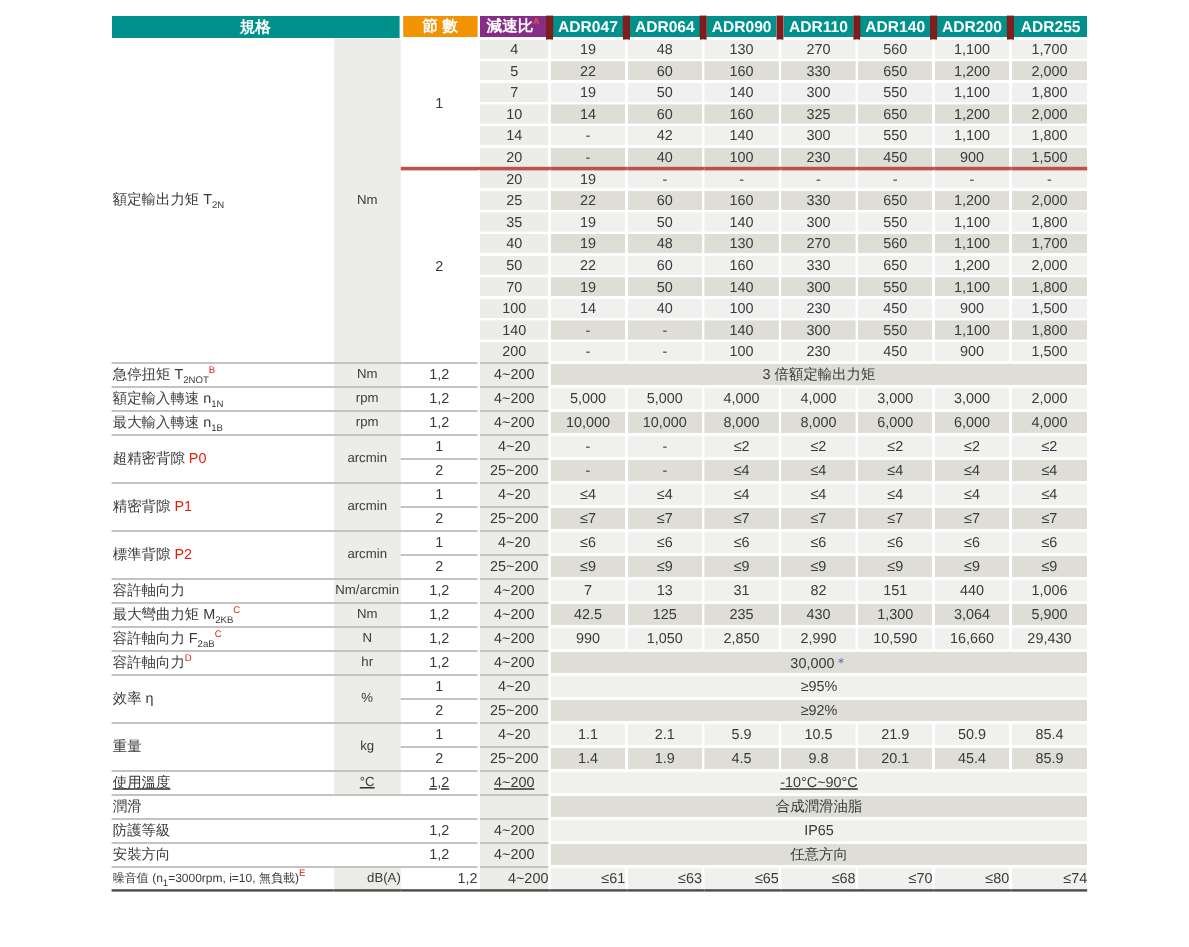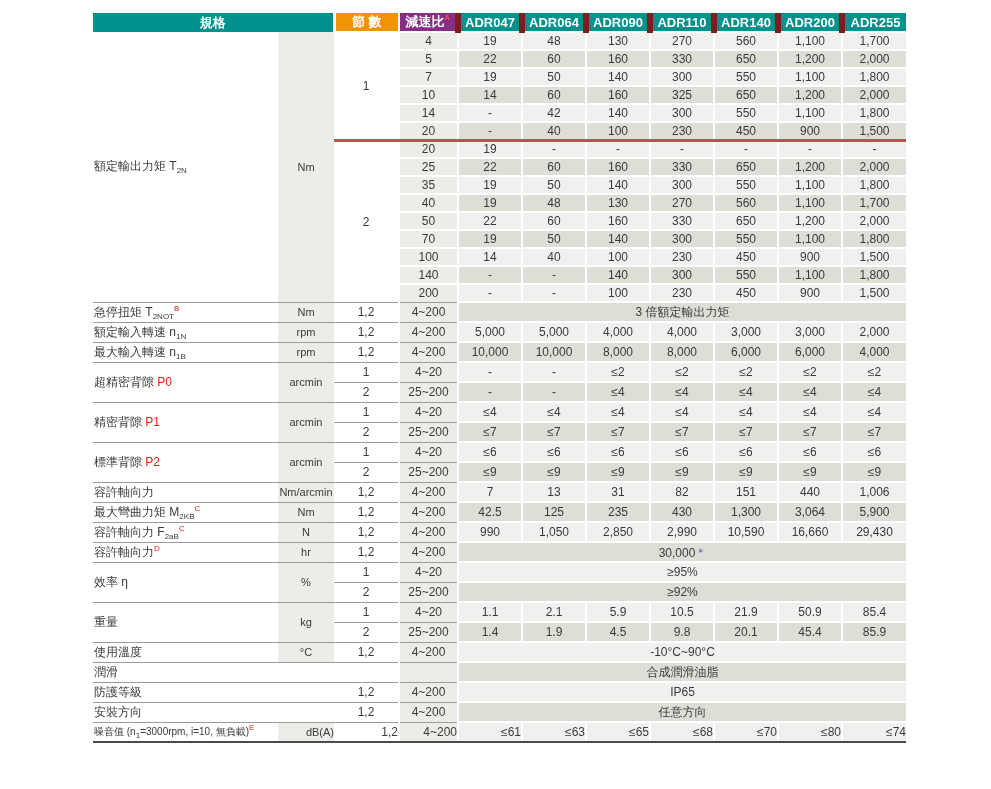--- a/index.html
+++ b/index.html
@@ -406,21 +406,21 @@
           <td class="stage subsep">2</td>
           <td class="ratio subsep">25~200</td>
           <td class="data">1.4</td>
           <td class="data">1.9</td>
           <td class="data">4.5</td>
           <td class="data">9.8</td>
           <td class="data">20.1</td>
           <td class="data">45.4</td>
           <td class="data">85.9</td>
         </tr>
-        <tr class="L" style="height: 20px;">
+        <tr class="L" style="height: 20px; text-decoration: underline;">
           <td class="lbl gtop" rowspan="1"><span>使用溫度</span></td>
           <td class="unit gtop" rowspan="1">°C</td>
           <td class="stage gtop">1,2</td>
           <td class="ratio gtop">4~200</td>
           <td class="data merged" colspan="7">-10°C~90°C</td>
         </tr>
         <tr class="D" style="height: 20px;">
           <td class="lbl gtop" rowspan="1"><span>潤滑</span></td>
           <td class="unit empty gtop" rowspan="1"></td>
           <td class="stage gtop"></td>

